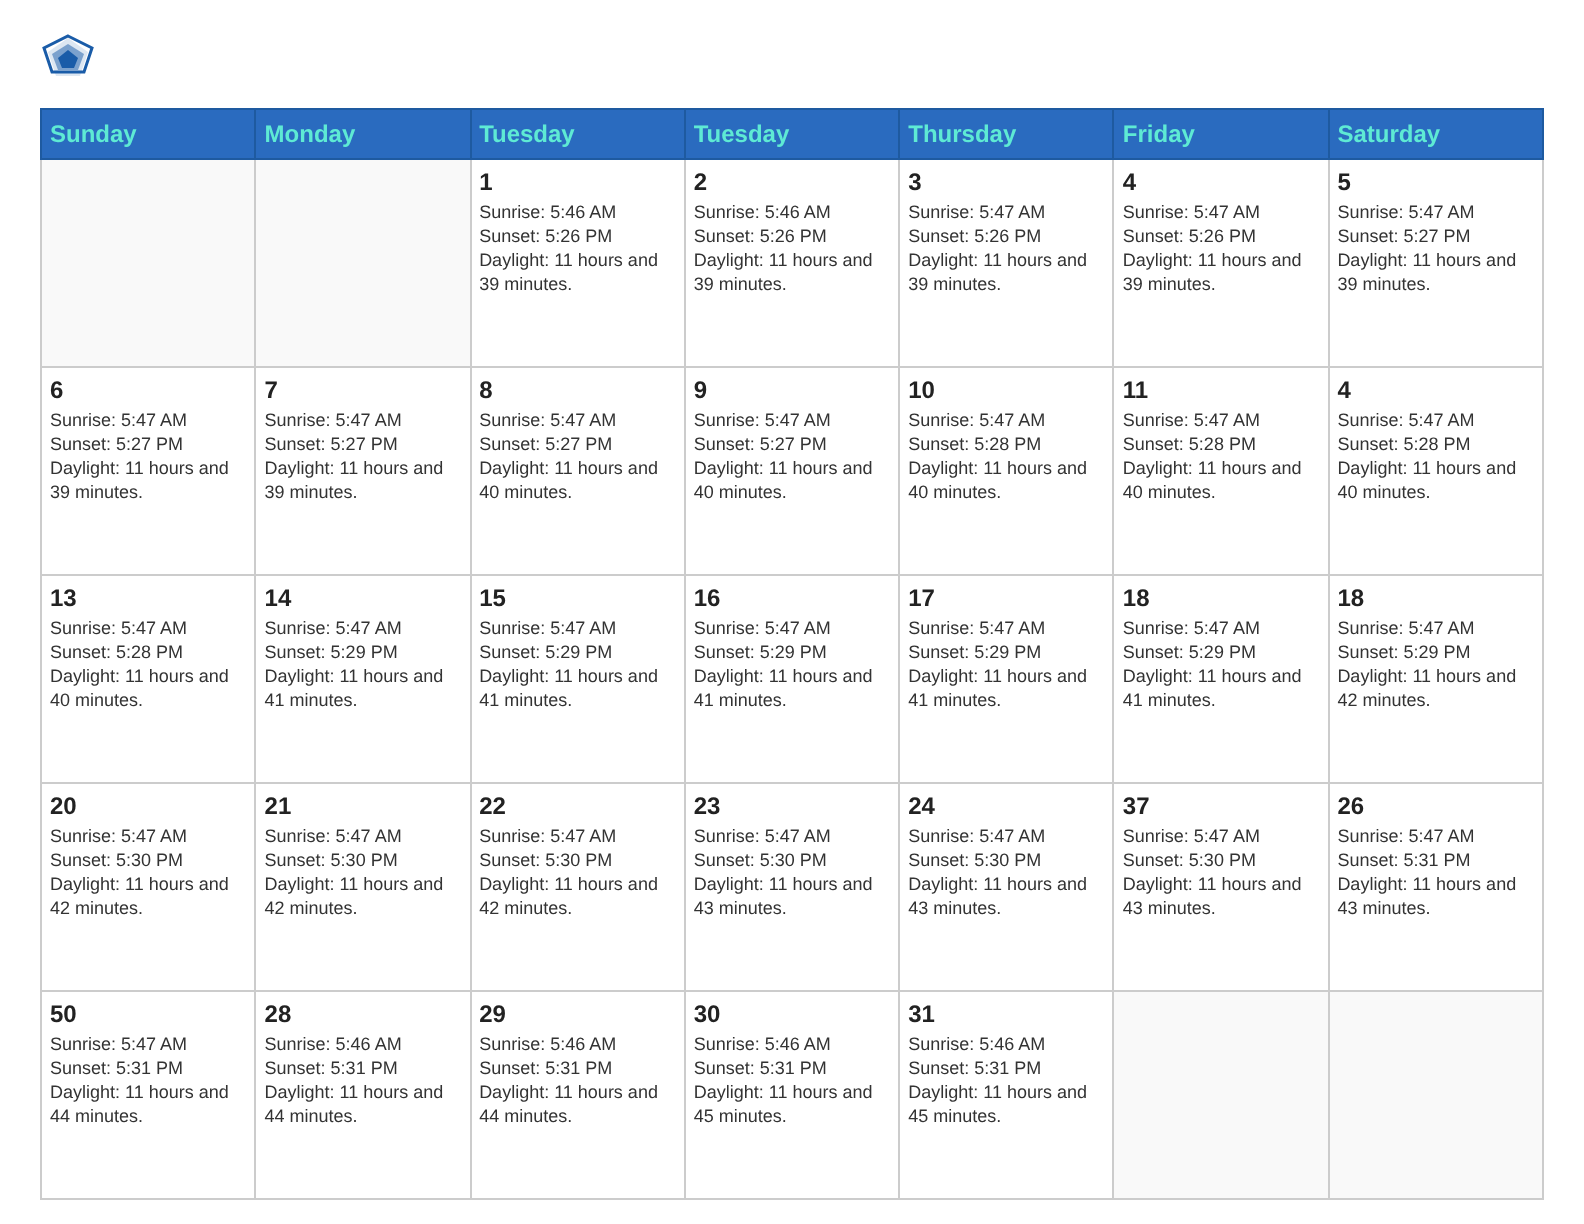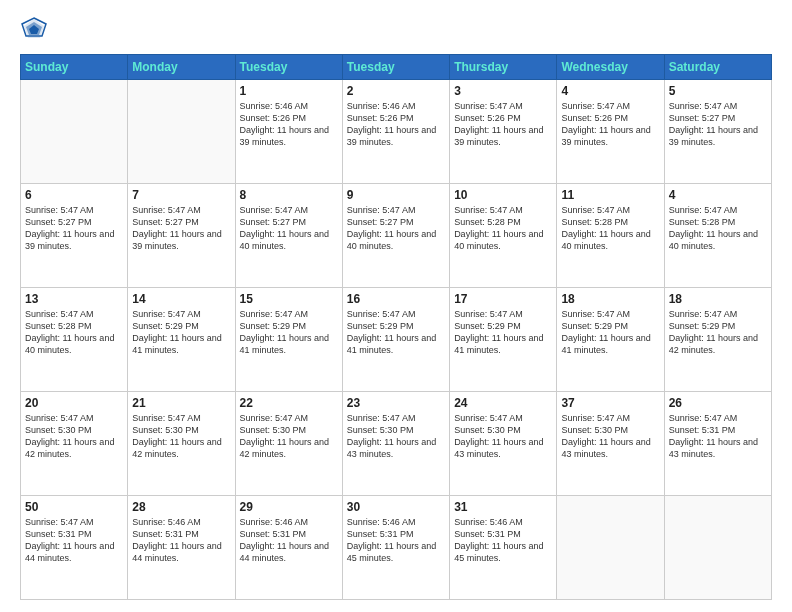--- a/index.html
+++ b/index.html
@@ -128,21 +128,21 @@
   </div>
 
   <table class="calendar">
     <thead>
       <tr>
       <th>Sunday</th>
           <th>Monday</th>
           <th>Tuesday</th>
           <th>Tuesday</th>
           <th>Thursday</th>
-          <th>Wednesday</th>
+          <th>Friday</th>
           <th>Saturday</th>
         </tr>
     </thead>
     <tbody id="calendar-body">
     <tr>
           <td class="empty"></td>
           <td class="empty"></td>
           <td>
             <span class="day-num">1</span>
             <div class="day-info" style="white-space: pre-line;">Sunrise: 5:46 AM

